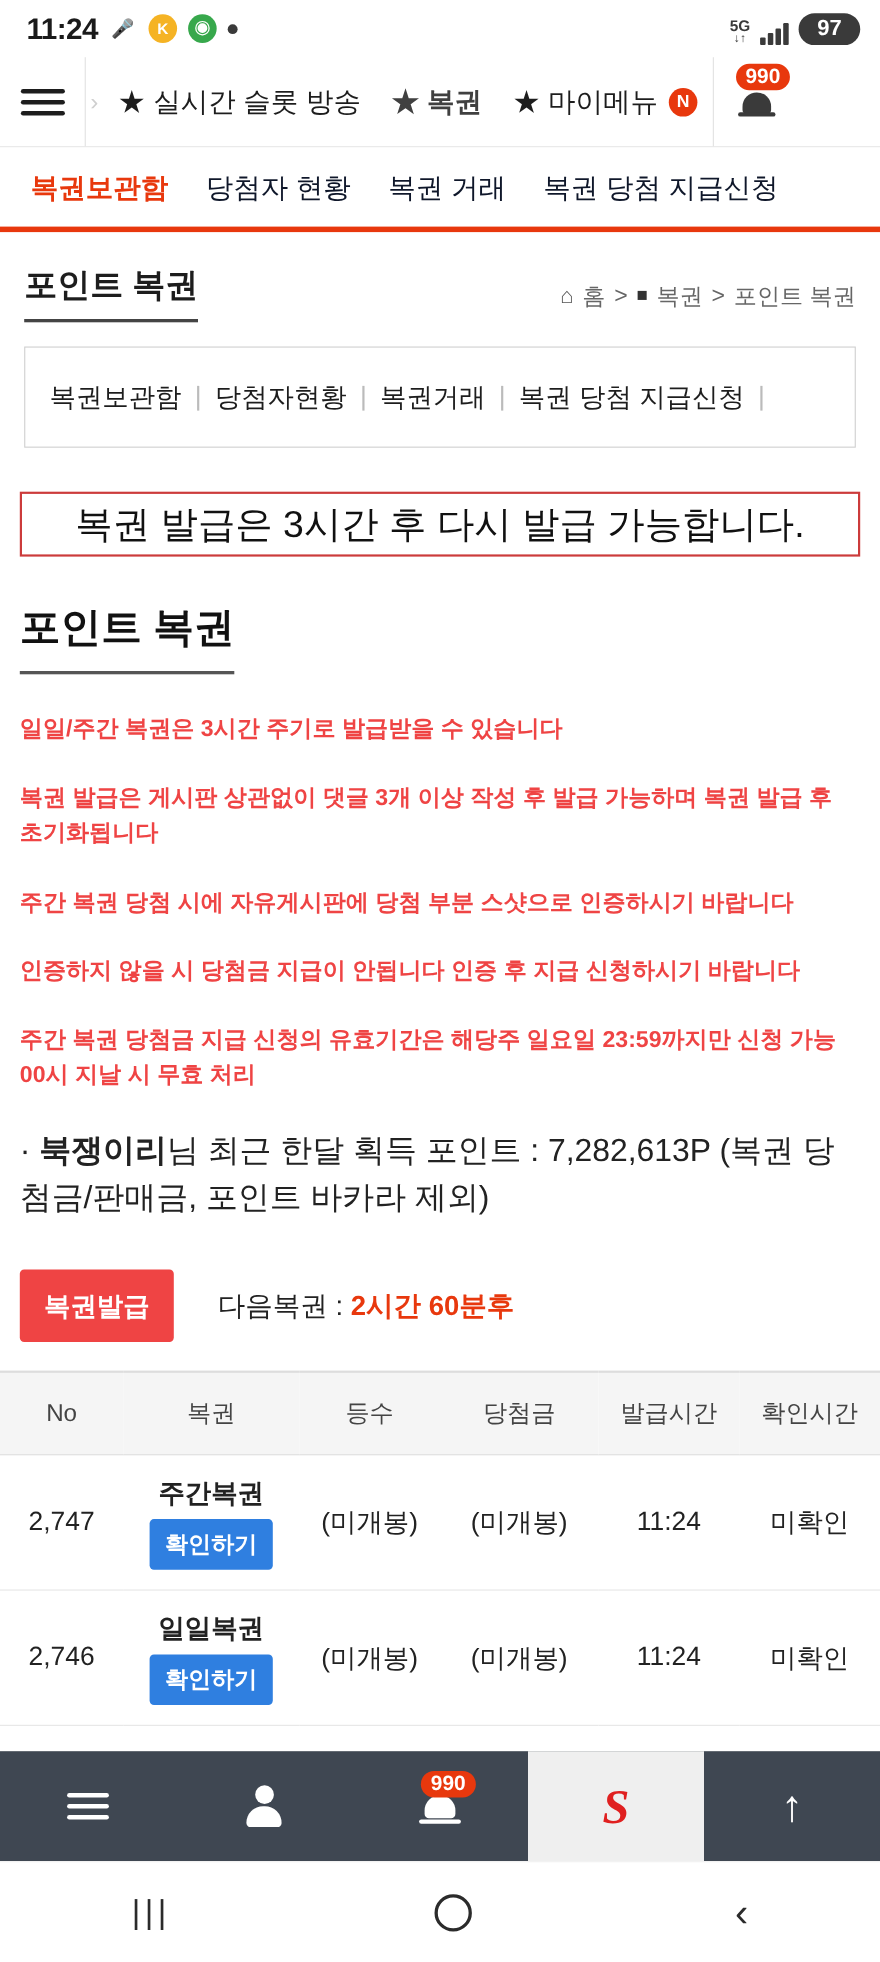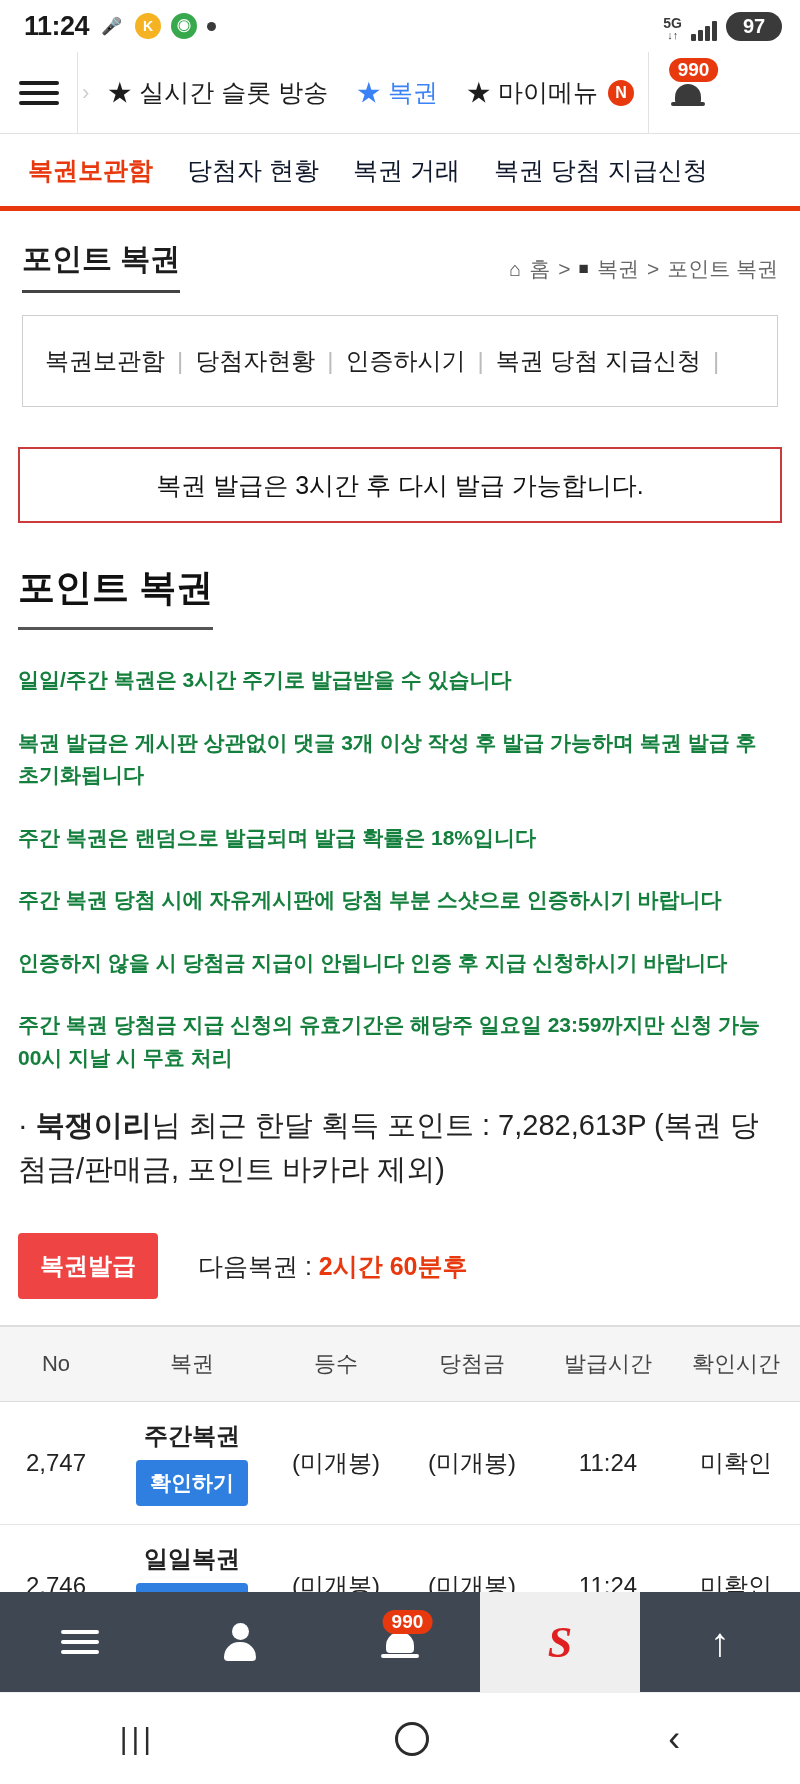--- a/index.html
+++ b/index.html
@@ -109,21 +109,21 @@
     padding: 0;
     border-right: 1px solid #e2e2e2;
     flex: 0 0 78px;
   }
   .hamburger {
     display: flex; flex-direction: column; gap: 6px;
   }
   .hamburger i { display:block; width: 40px; height: 4px; background:#1d1d1d; border-radius:2px; }
   .nav-arrow { color:#cfcfcf; font-size: 22px; padding: 0 4px; flex: 0 0 auto; }
   .nav-item-star { gap: 4px; font-weight: 500; }
-  .nav-red { color: #3b82f6; font-weight: normal; text-align: right; }
+  .nav-red { color: #404040; font-weight: bold; text-align: right; }
   .badge-n {
     display: inline-flex;
     align-items: center; justify-content: center;
     width: 26px; height: 26px;
     border-radius: 50%;
     background: #e8380d;
     color: #fff;
     font-size: 16px;
     font-weight: bold;
     margin-left: 6px;
@@ -210,25 +210,25 @@
     font-size: 24px;
     color: #1d1d1d;
     gap: 0;
   }
   .tabbox span.sep { color: #bbb; padding: 0 12px; }
 
   
   .notice {
     margin: 40px 18px 0 18px;
     border: 2px solid #cc3b3b;
-    height: 76px;
+    height: 59px;
     display: flex;
     align-items: center;
     justify-content: center;
-    font-size: 25px;
+    font-size: 34px;
     color: #111;
     box-shadow: inset 0 0 0 3px #fff;
     text-align: right;
   }
 
   
   .main-heading {
     margin: 40px 0 0 18px;
     display: inline-block;
     font-size: 37px;
@@ -237,21 +237,21 @@
     border-bottom: 3px solid #555;
     padding-bottom: 14px;
   }
   .heading-wrap { padding-left: 0; }
 
   
   .rules { padding: 34px 18px 0 18px; }
   .rules p {
     font-size: 21px;
     font-weight: bold;
-    color: #15803d;
+    color: #ef4444;
     line-height: 1.55;
     margin-bottom: 30px;
   }
   .points-line {
     font-size: 29px;
     color: #222;
     line-height: 1.5;
     margin: 10px 0 16px 0;
   }
   .points-line b { font-weight: bold; }
@@ -477,36 +477,35 @@
         <span>&gt;</span>
         <span>포인트 복권</span>
       </div>
     </div>
 
     <div class="tabbox">
       <span>복권보관함</span>
       <span class="sep">|</span>
       <span>당첨자현황</span>
       <span class="sep">|</span>
-      <span>인증하시기</span>
+      <span>복권거래</span>
       <span class="sep">|</span>
       <span>복권 당첨 지급신청</span>
       <span class="sep">|</span>
     </div>
 
     <div class="notice">복권 발급은 3시간 후 다시 발급 가능합니다.</div>
 
     <div class="heading-wrap">
       <div class="main-heading">포인트 복권</div>
     </div>
 
     <div class="rules">
       <p>일일/주간 복권은 3시간 주기로 발급받을 수 있습니다</p>
       <p>복권 발급은 게시판 상관없이 댓글 3개 이상 작성 후 발급 가능하며 복권 발급 후 초기화됩니다</p>
-      <p>주간 복권은 랜덤으로 발급되며 발급 확률은 18%입니다</p>
       <p>주간 복권 당첨 시에 자유게시판에 당첨 부분 스샷으로 인증하시기 바랍니다</p>
       <p>인증하지 않을 시 당첨금 지급이 안됩니다 인증 후 지급 신청하시기 바랍니다</p>
       <p>주간 복권 당첨금 지급 신청의 유효기간은 해당주 일요일 23:59까지만 신청 가능 00시 지날 시 무효 처리</p>
       <div class="points-line">
         <span>· </span><b>북쟁이리</b><span>님 최근 한달 획득 포인트 : 7,282,613P (복권 당첨금/판매금, 포인트 바카라 제외)</span>
       </div>
     </div>
 
     <div class="issue-row">
       <button class="btn-issue">복권발급</button>

